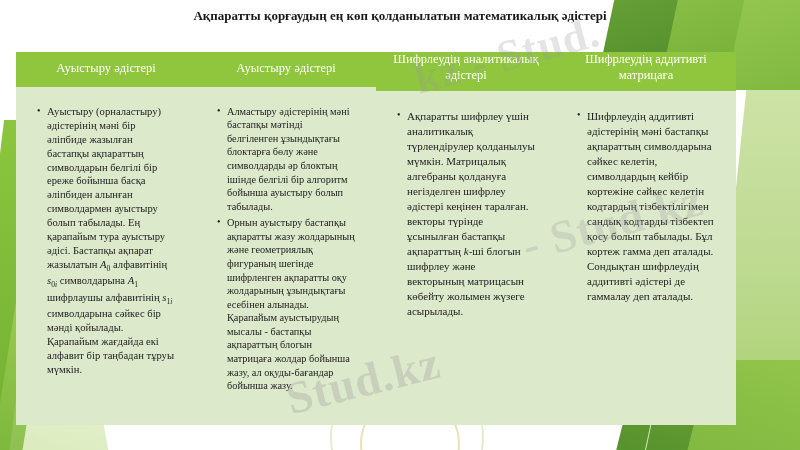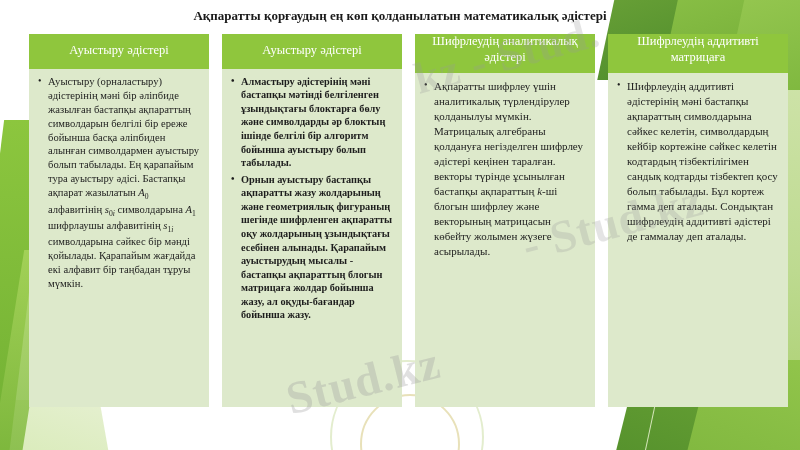--- a/index.html
+++ b/index.html
@@ -130,26 +130,24 @@
     text-align: center;
     font-size: 13px;
     font-weight: bold;
     color: #1a1a1a;
     font-family: "Liberation Serif", "DejaVu Serif", serif;
     z-index: 30;
   }
 
   .columns {
     position: absolute;
-    left: 16px; top: 34px;
+    left: 16px; top: 52px;
     width: 772px;
     display: flex;
-    gap: 13px;
     z-index: 20;
-    justify-content: flex-end;
   }
   .col {
     width: 180px;
     display: flex;
     flex-direction: column;
   }
   .col-head {
     background: #8fc63d;
     color: #ffffff;
     text-align: center;
@@ -162,27 +160,27 @@
     justify-content: center;
     box-sizing: border-box;
   }
   .col-body {
     background: #dde9cb;
     flex: 1 1 auto;
     padding: 6px 8px 8px 6px;
     box-sizing: border-box;
   }
   .col-1 .col-body { height: 338px; }
-  .col-2 .col-body { height: 338px; font-weight: bold; }
+  .col-2 .col-body { height: 338px; }
   .col-3 .col-body { height: 330px; }
   .col-4 .col-body { height: 330px; }
   .col-3 .col-head, .col-4 .col-head { padding-top: 0; padding-bottom: 8px; }
 
   ul.bullets {
-    margin: 0;
+    margin: 12px;
     padding: 0 0 0 13px;
     list-style: none;
   }
   ul.bullets li {
     position: relative;
     font-size: 10.6px;
     line-height: 1.32;
     color: #1d1d1d;
     margin-bottom: 3px;
     text-align: left;

